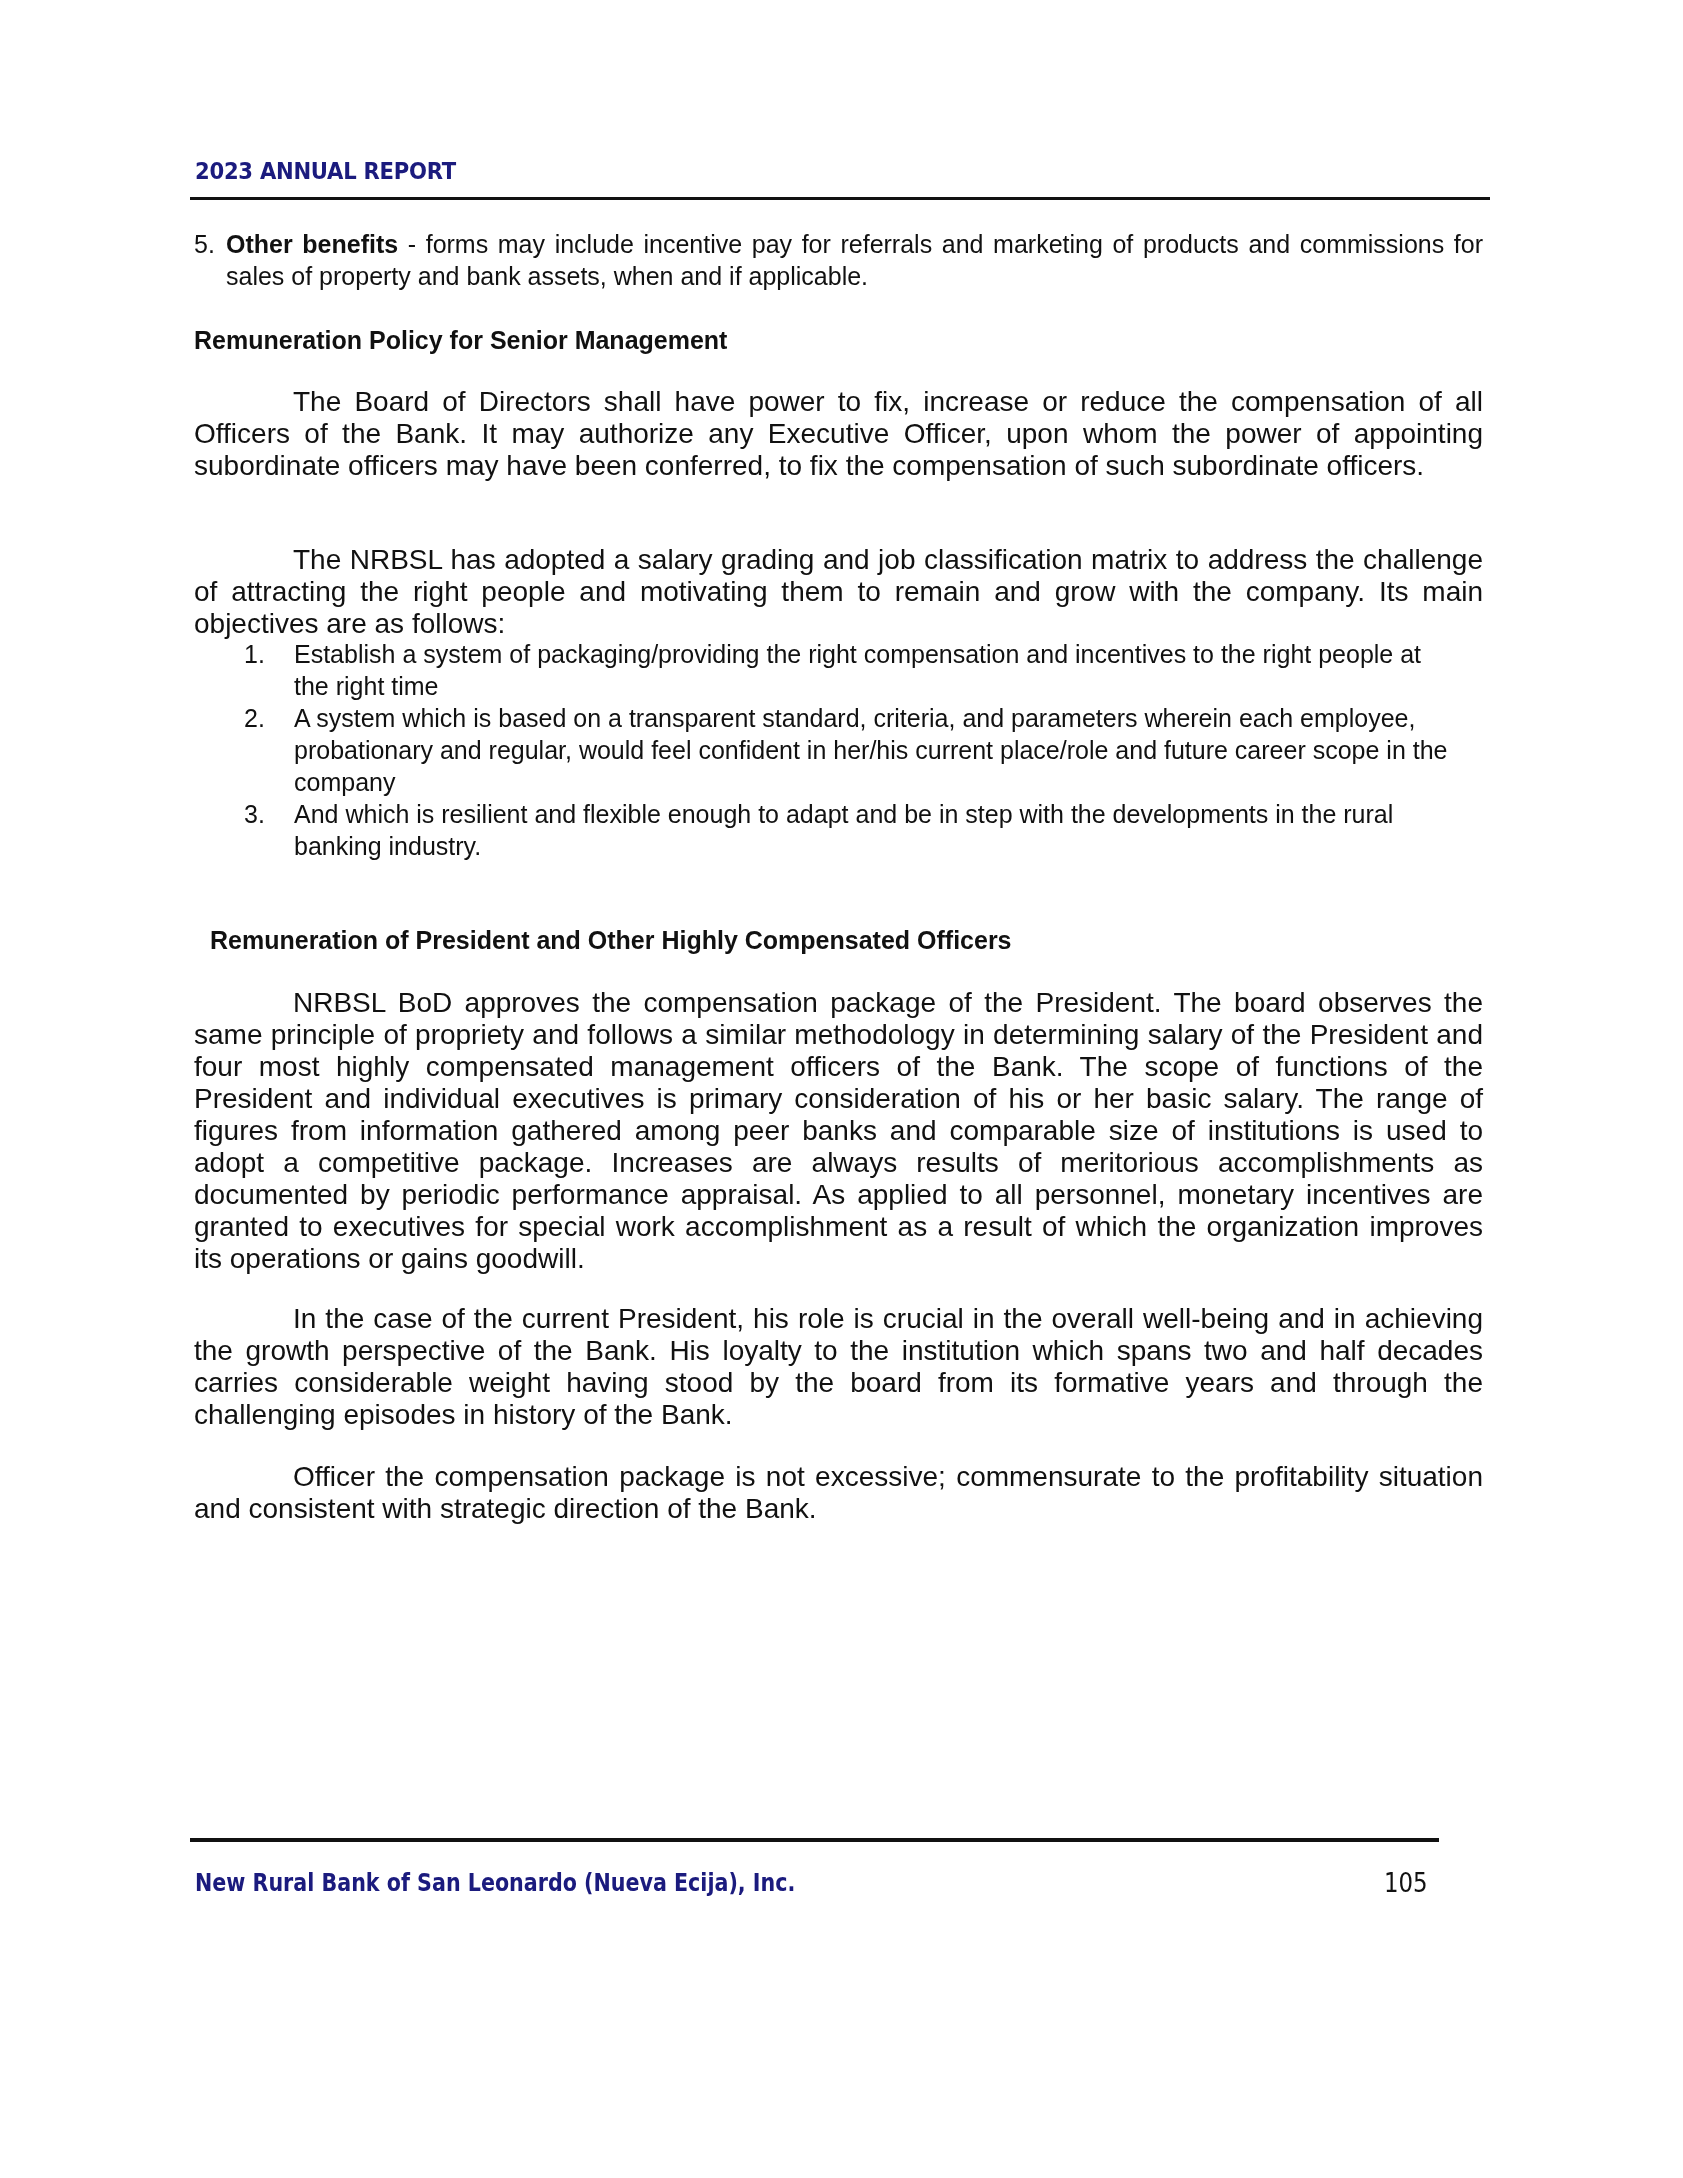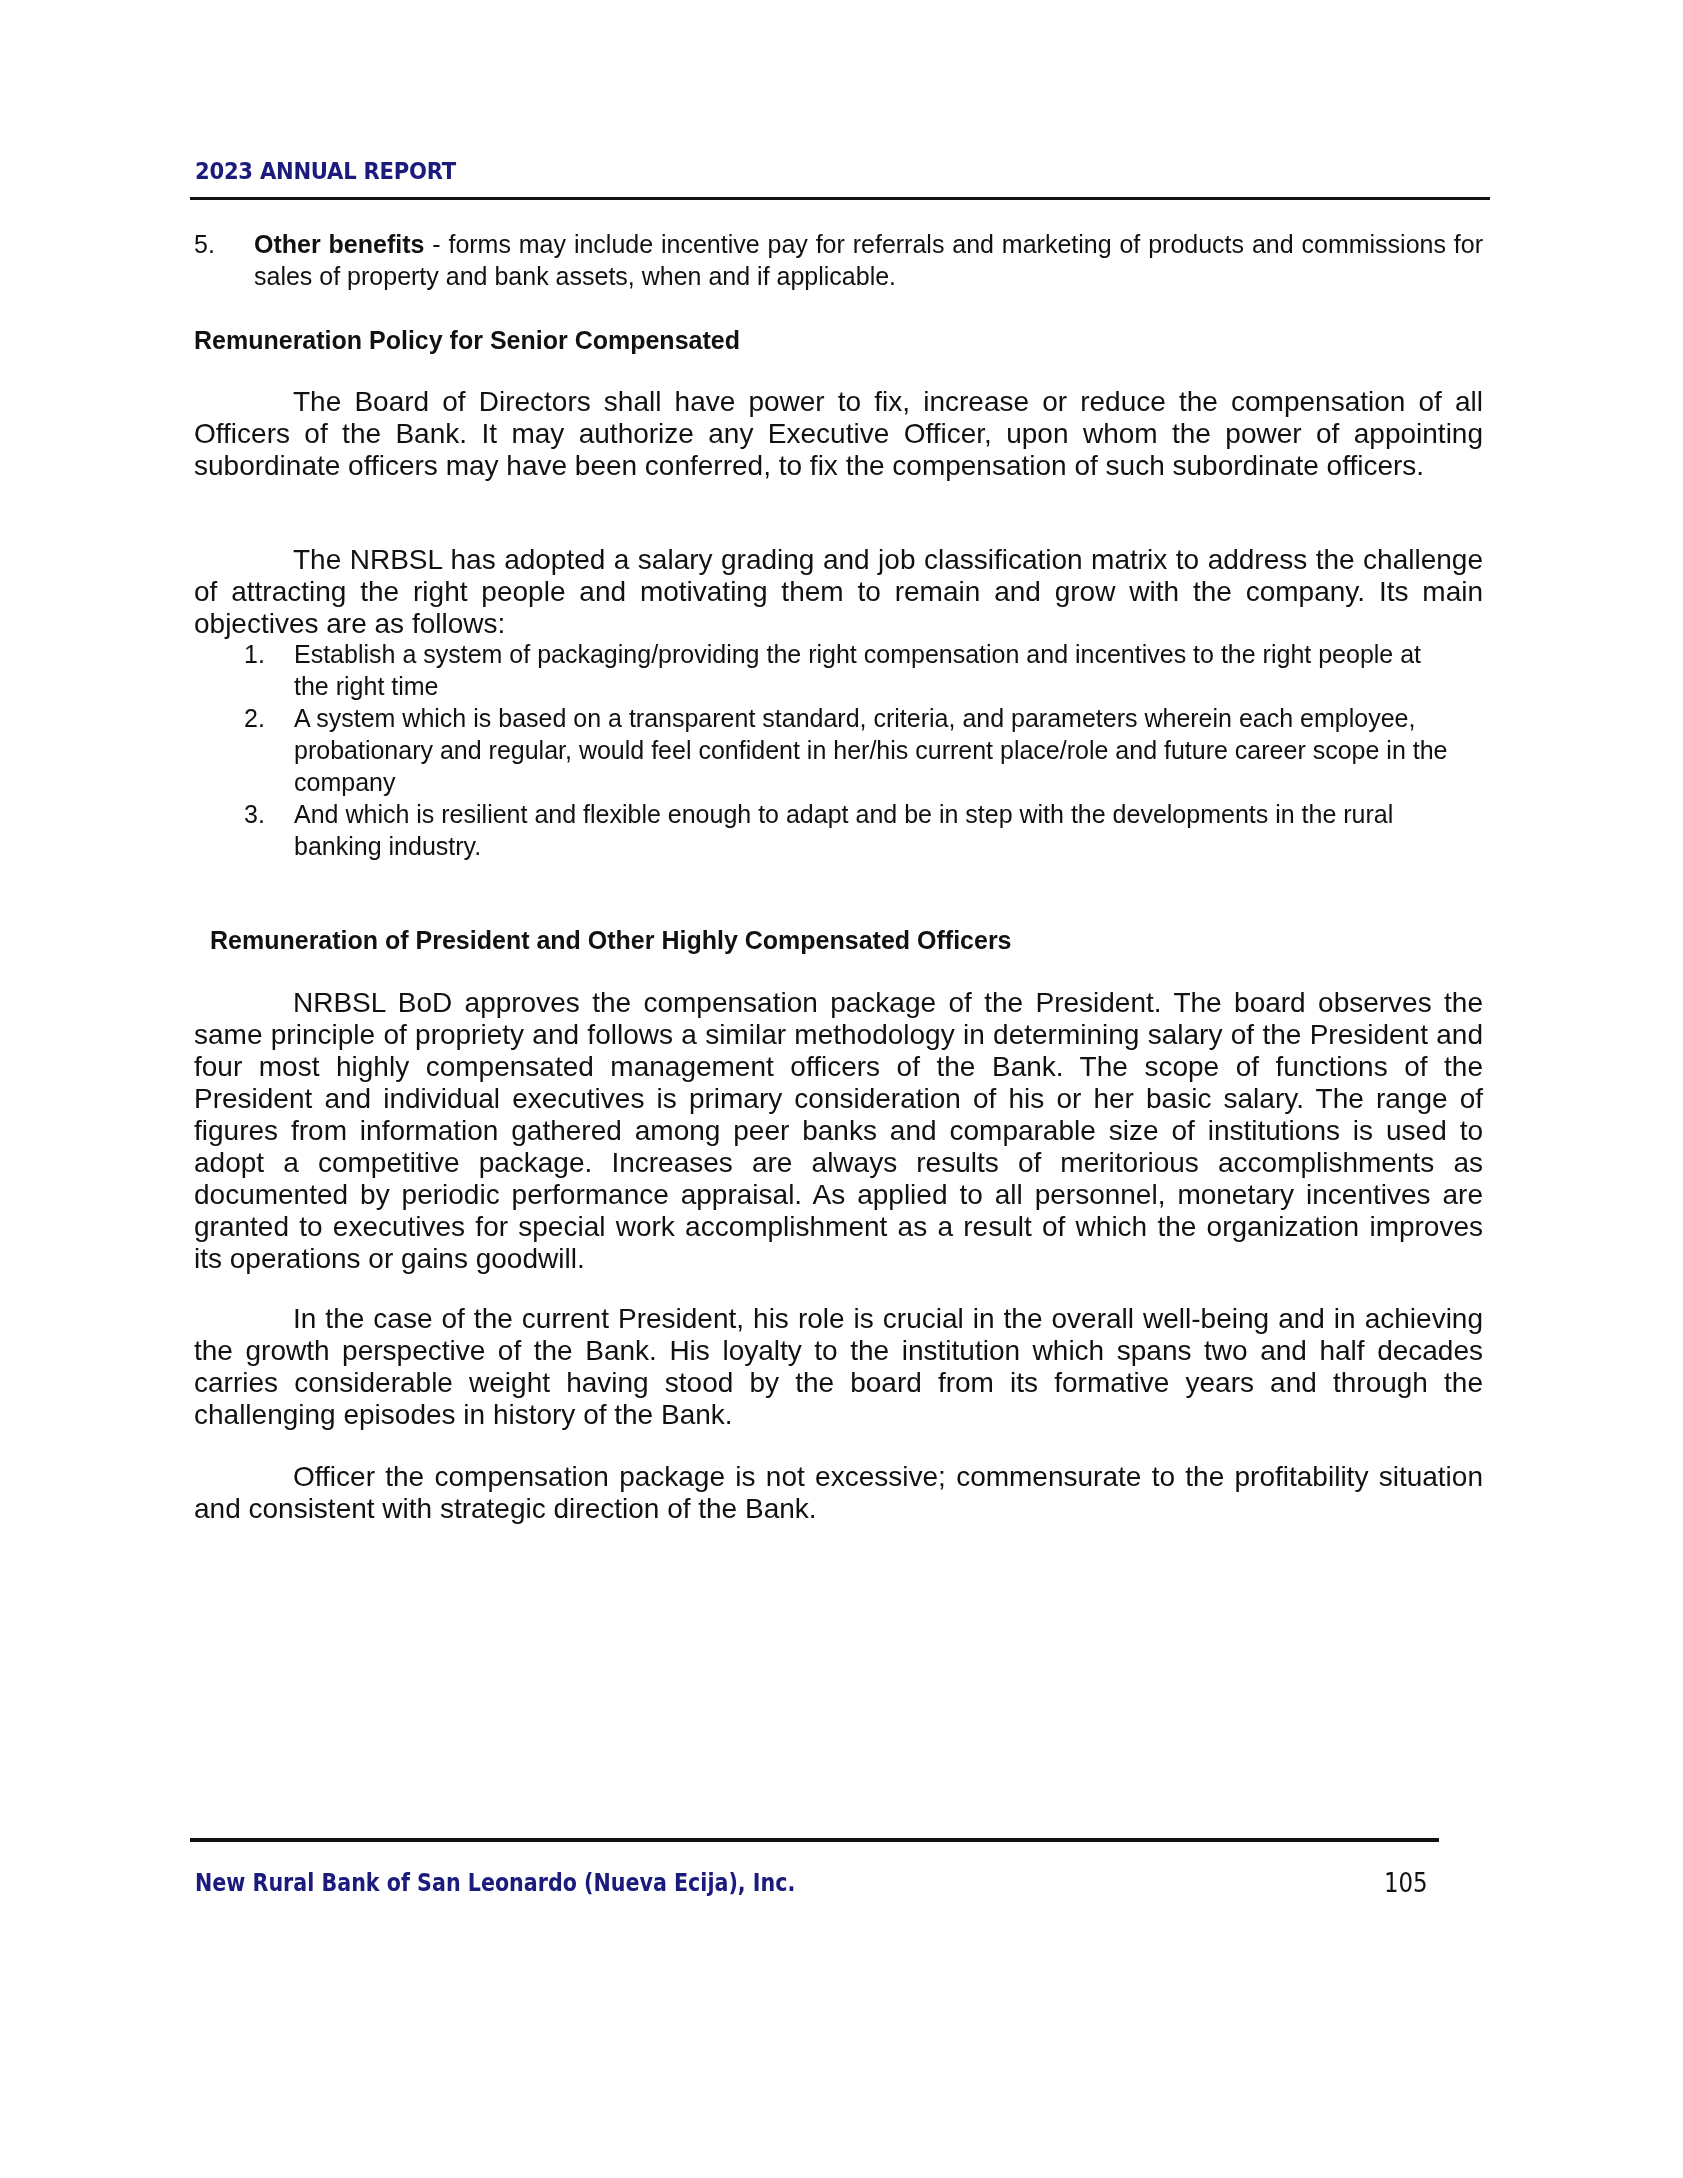--- a/index.html
+++ b/index.html
@@ -13,37 +13,37 @@
          font-weight:bold; font-size:24px; color:#1b1b7e; transform:scaleX(0.86); transform-origin:left; }
   .page-num { position:absolute; left:1384px; top:1868px; font-family:"DejaVu Sans", sans-serif;
          font-size:26px; color:#111; transform:scaleX(0.88); transform-origin:left; }
   .blk { position:absolute; left:194px; width:1289px; font-size:28px; line-height:32px;
          text-align:justify; }
   .blk p { margin:0; }
   .indent { text-indent:99px; }
   .heading { position:absolute; left:194px; font-weight:bold; font-size:25px; line-height:32px; }
   .item5 { position:absolute; left:194px; width:1289px; font-size:25px; line-height:32px; }
   .item5 .num { position:absolute; left:0; top:0; }
-  .item5 .txt { margin-left:60px; text-align:justify; text-align-last:auto; }
+  .item5 .txt { margin-left:32px; text-align:justify; text-align-last:auto; }
   .list { position:absolute; left:244px; width:1218px; font-size:25px; line-height:32px; }
   .li { position:relative; padding-left:50px; }
   .li .num { position:absolute; left:0; top:0; }
 </style>
 </head>
 <body>
 
 <div class="hdr">2023 ANNUAL REPORT</div>
 <div class="rule-top"></div>
 
 <div class="item5" style="top:228px;">
   <span class="num">5.</span>
   <div class="txt"><b>Other benefits</b><span> - forms may include incentive pay for referrals and marketing of products and commissions for sales of property and bank assets, when and if applicable.</span></div>
 </div>
 
-<div class="heading" style="top:324px;">Remuneration Policy for Senior Compensated</div>
+<div class="heading" style="top:324px;">Remuneration Policy for Senior Management</div>
 
 <div class="blk" style="top:386px;">
   <p class="indent">The Board of Directors shall have power to fix, increase or reduce the compensation of all Officers of the Bank. It may authorize any Executive Officer, upon whom the power of appointing subordinate officers may have been conferred, to fix the compensation of such subordinate officers.</p>
 </div>
 
 <div class="blk" style="top:512px;margin-top:32px;">
   <p class="indent">The NRBSL has adopted a salary grading and job classification matrix to address the challenge of attracting the right people and motivating them to remain and grow with the company. Its main objectives are as follows:</p>
 </div>
 
 <div class="list" style="top:638px;">

